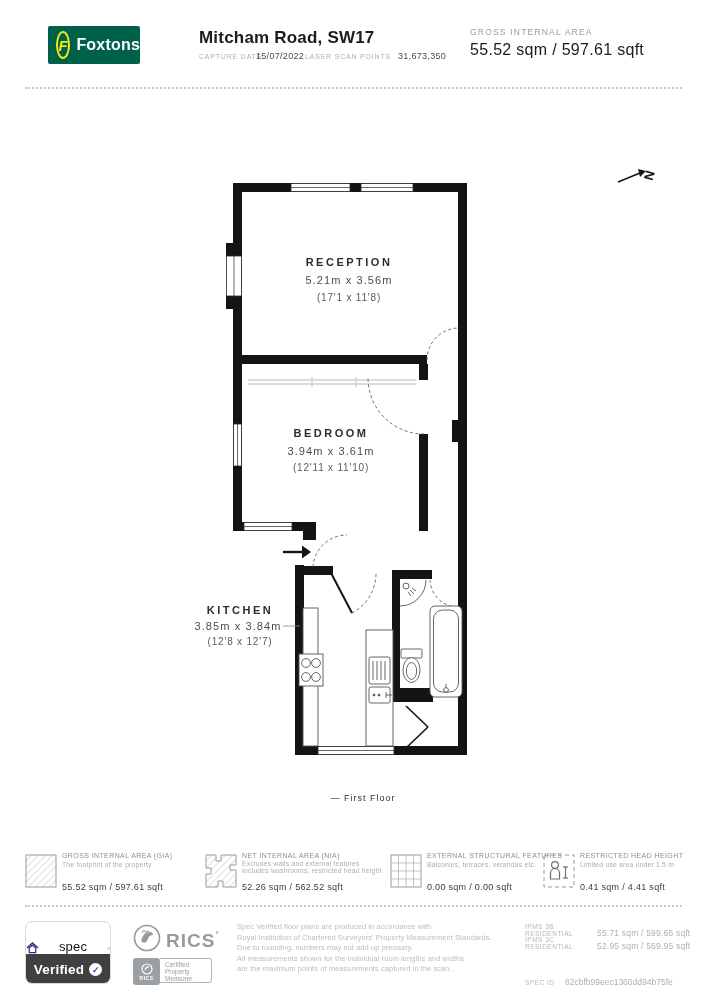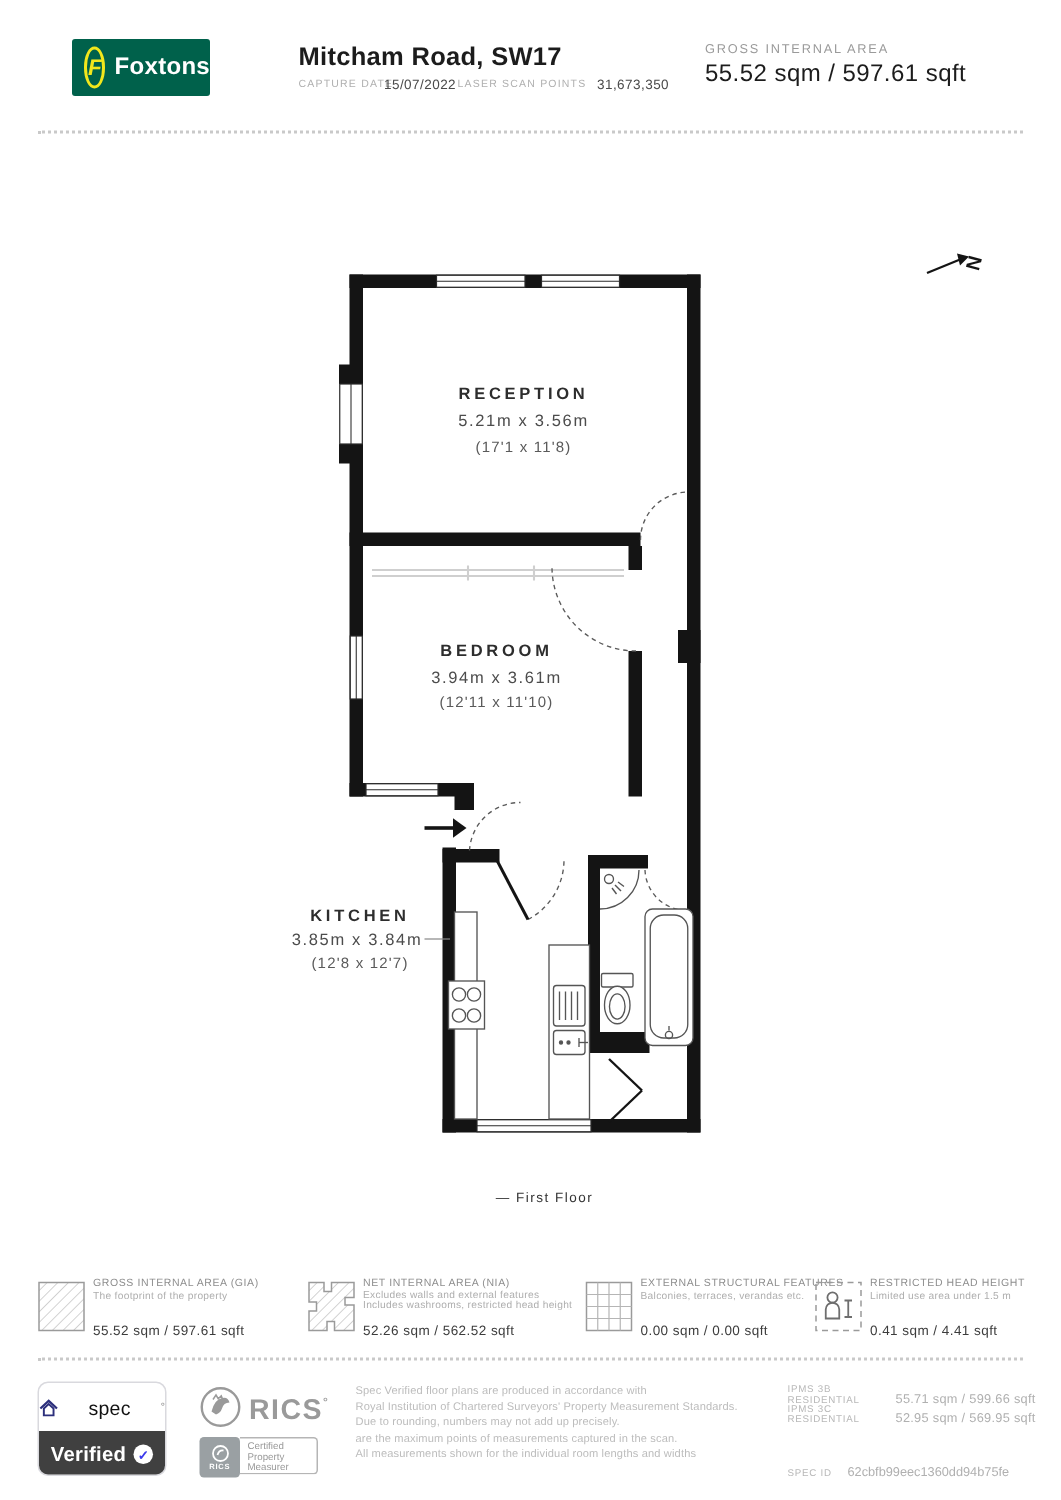--- a/index.html
+++ b/index.html
@@ -31,21 +31,21 @@
   .lg-item{top:852px;height:46px;}
   .lg-icon{position:absolute;left:0;top:2px;}
   .lg-text{position:absolute;left:37px;top:0;width:140px;}
   .lg-title{font-size:7px;color:#8e8e8e;letter-spacing:.4px;}
   .lg-desc{font-size:6.8px;color:#aeaeae;margin-top:2px;letter-spacing:.2px;}
   .lg-value{position:absolute;left:37px;top:30px;font-size:9px;color:#3c3c3c;letter-spacing:.3px;}
 
   
   .spec-badge{left:25px;top:921px;width:86px;height:63px;border:1px solid #d9d9de;border-radius:7px;
               overflow:hidden;background:#fff;box-sizing:border-box;}
-  .spec-top{height:32px;display:flex;align-items:center;justify-content:center;gap:20px;}
+  .spec-top{height:32px;display:flex;align-items:flex-end;justify-content:center;gap:20px;}
   .spec-word{font-size:13px;color:#111;letter-spacing:.2px;}
   .spec-deg{font-size:7px;color:#888;vertical-align:top;}
   .spec-bottom{height:31px;background:#404040;display:flex;align-items:center;justify-content:center;gap:5px;}
   .spec-verified{color:#fff;font-size:13.5px;font-weight:bold;letter-spacing:.2px;}
   .check-circle{width:13px;height:13px;border-radius:50%;background:#fff;color:#3B3AEC;
                 display:flex;align-items:center;justify-content:center;font-size:9px;font-weight:bold;}
   .rics-block{left:133px;top:924px;width:100px;}
   .rics-row{display:flex;align-items:flex-end;gap:5px;}
   .rics-word{font-size:19px;font-weight:bold;color:#9a9a9a;letter-spacing:1px;}
   .rics-cert{display:flex;margin-top:6px;}
@@ -310,22 +310,22 @@
         <div>Property</div>
         <div>Measurer</div>
       </div>
     </div>
   </div>
 
   <div class="abs disclaimer">
     <div>Spec Verified floor plans are produced in accordance with</div>
     <div>Royal Institution of Chartered Surveyors' Property Measurement Standards.</div>
     <div>Due to rounding, numbers may not add up precisely.</div>
+    <div>All measurements shown for the individual room lengths and widths</div>
     <div>are the maximum points of measurements captured in the scan.</div>
-    <div>All measurements shown for the individual room lengths and widths</div>
   </div>
 
   <div class="abs ipms-row" style="left:525px;top:923px;">
     <span class="ipms-label">IPMS 3B RESIDENTIAL</span>
     <span class="ipms-value">55.71 sqm / 599.66 sqft</span>
   </div>
   <div class="abs ipms-row" style="left:525px;top:936px;">
     <span class="ipms-label">IPMS 3C RESIDENTIAL</span>
     <span class="ipms-value">52.95 sqm / 569.95 sqft</span>
   </div>

